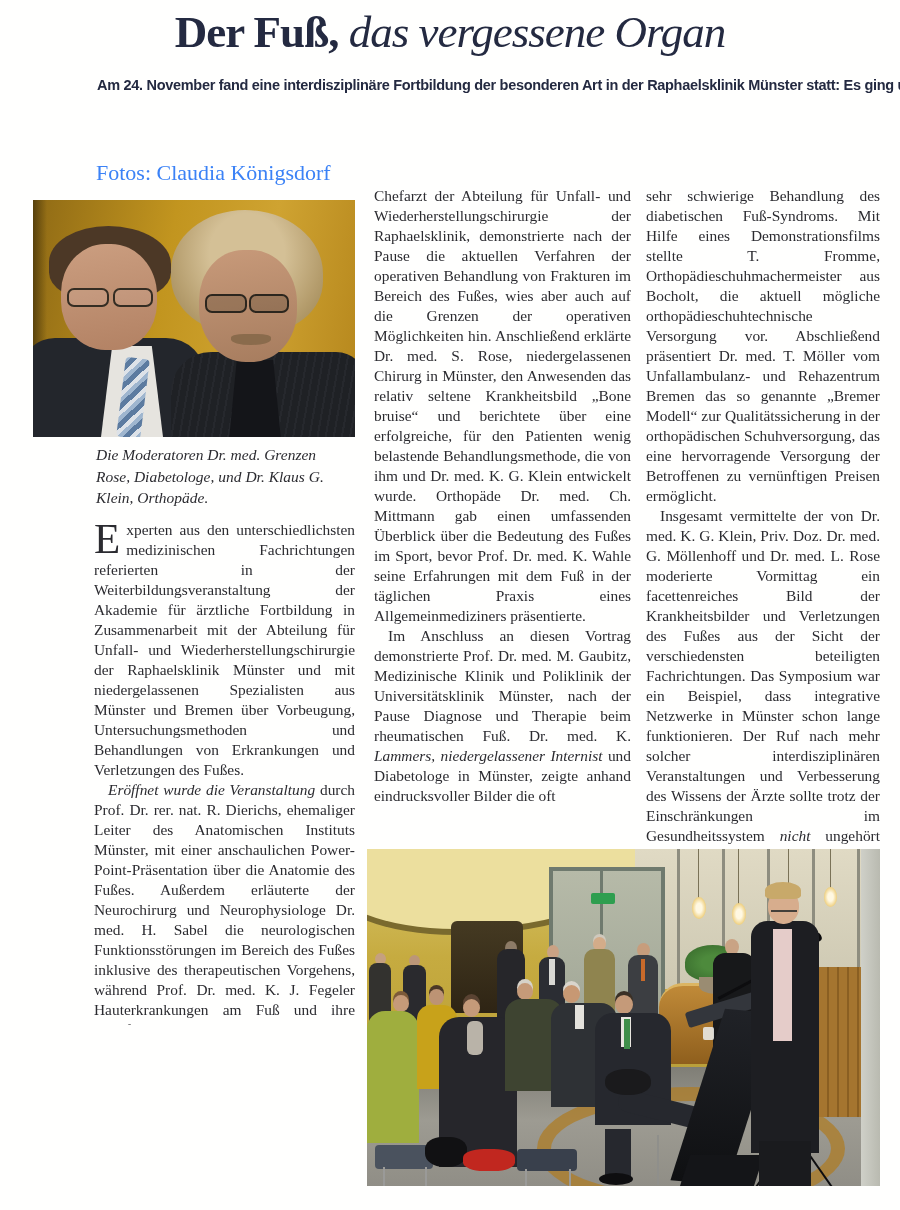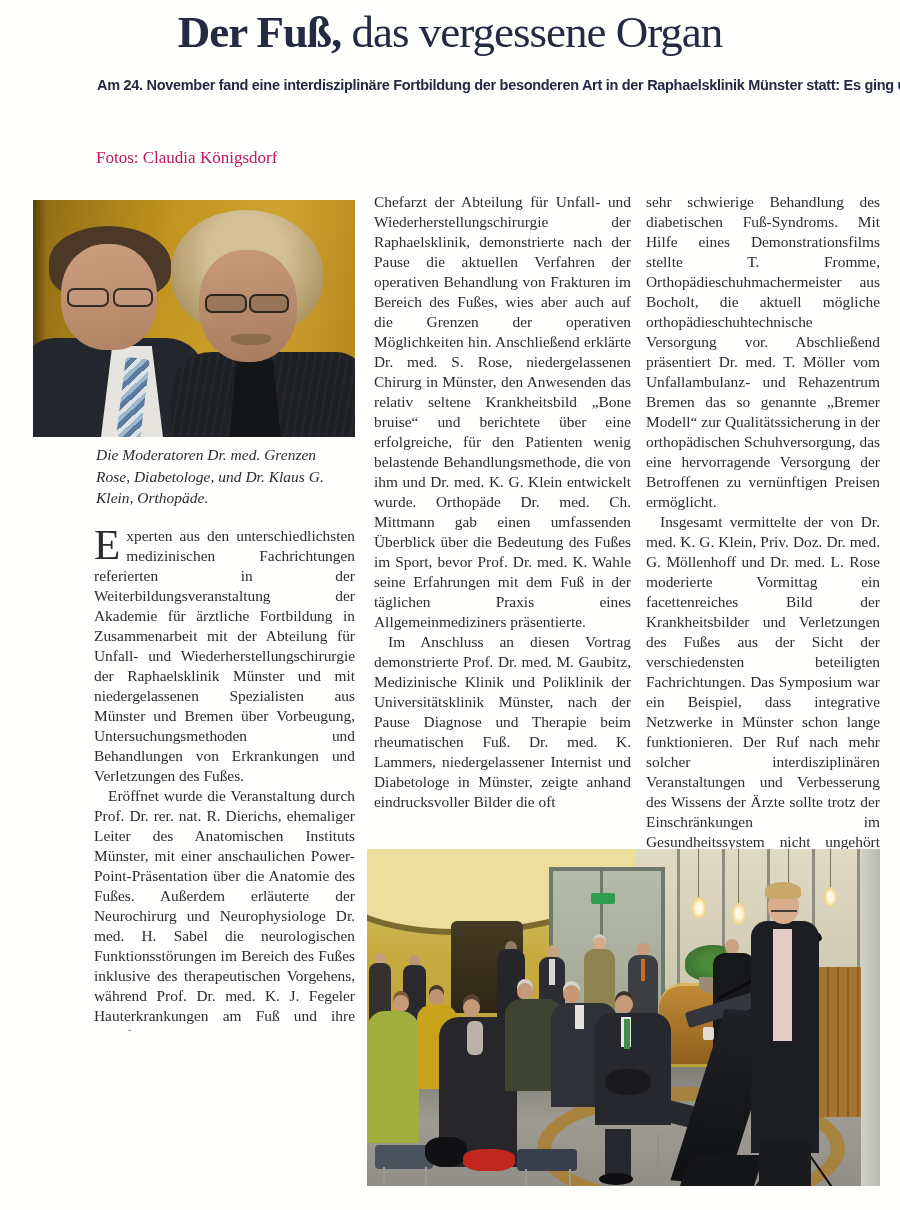--- a/index.html
+++ b/index.html
@@ -3,35 +3,35 @@
 <meta charset="utf-8">
 <style>
   html,body{margin:0;padding:0;background:#ffffff;}
   #page{position:relative;width:900px;height:1210px;background:#fffffe;overflow:hidden;
         font-family:"Liberation Serif",serif;color:#2b2b30;}
   .abs{position:absolute;}
   
   .headline{position:absolute;top:6px;left:0;width:900px;text-align:center;color:#242a41;
             font-size:45px;line-height:52px;letter-spacing:-1px;white-space:nowrap;}
   .headline .b{font-weight:bold;}
-  .headline .it2{font-weight:normal;}
+  .headline .it2{font-style:italic;font-weight:normal;}
   
   .standfirst{position:absolute;top:77px;left:97px;width:770px;white-space:nowrap;
               font-family:"Liberation Sans",sans-serif;font-weight:bold;font-size:14.5px;
               letter-spacing:-0.3px;color:#242a41;}
-  .credit{position:absolute;top:148px;left:96px;font-size:17px;color:#be185d;}
+  .credit{position:absolute;top:160px;left:96px;font-size:22px;color:#3b82f6;}
   
   .cap{position:absolute;font-style:italic;font-size:15.5px;line-height:21.5px;color:#2b2b30;}
   .cap1{top:444px;left:96px;width:248px;}
   .cap2{top:1106px;left:96px;width:262px;line-height:19.8px;}
   
-  .col{position:absolute;font-size:15.4px;line-height:20px;text-align:justify;color:#2b2b30;overflow:hidden;margin-top:6px;}
+  .col{position:absolute;font-size:15.4px;line-height:20px;text-align:justify;color:#2b2b30;overflow:hidden;}
   .col p{margin:0;}
   .col p.ind{text-indent:14px;}
-  .col .it{}
+  .col .it{font-style:italic;}
   .dropcap{float:left;font-size:43px;line-height:34px;padding:2px 6px 0 0;color:#2b2b30;}
   #col1{top:520px;left:94px;width:261px;height:505px;}
   #col2{top:186px;left:374px;width:257px;height:662px;}
   #col3{top:186px;left:646px;width:234px;height:662px;}
   
   .photo{position:absolute;overflow:hidden;}
   #photo1{left:33px;top:200px;width:322px;height:237px;background:linear-gradient(100deg,#8f6a15,#c2951f 40%,#cfa331 68%,#b5861c);}
   #photo2{left:367px;top:849px;width:513px;height:337px;background:linear-gradient(180deg,#d9c76f,#c6ab40 32%,#bda23a 58%,#a9953f);}
 </style>
 </head>

